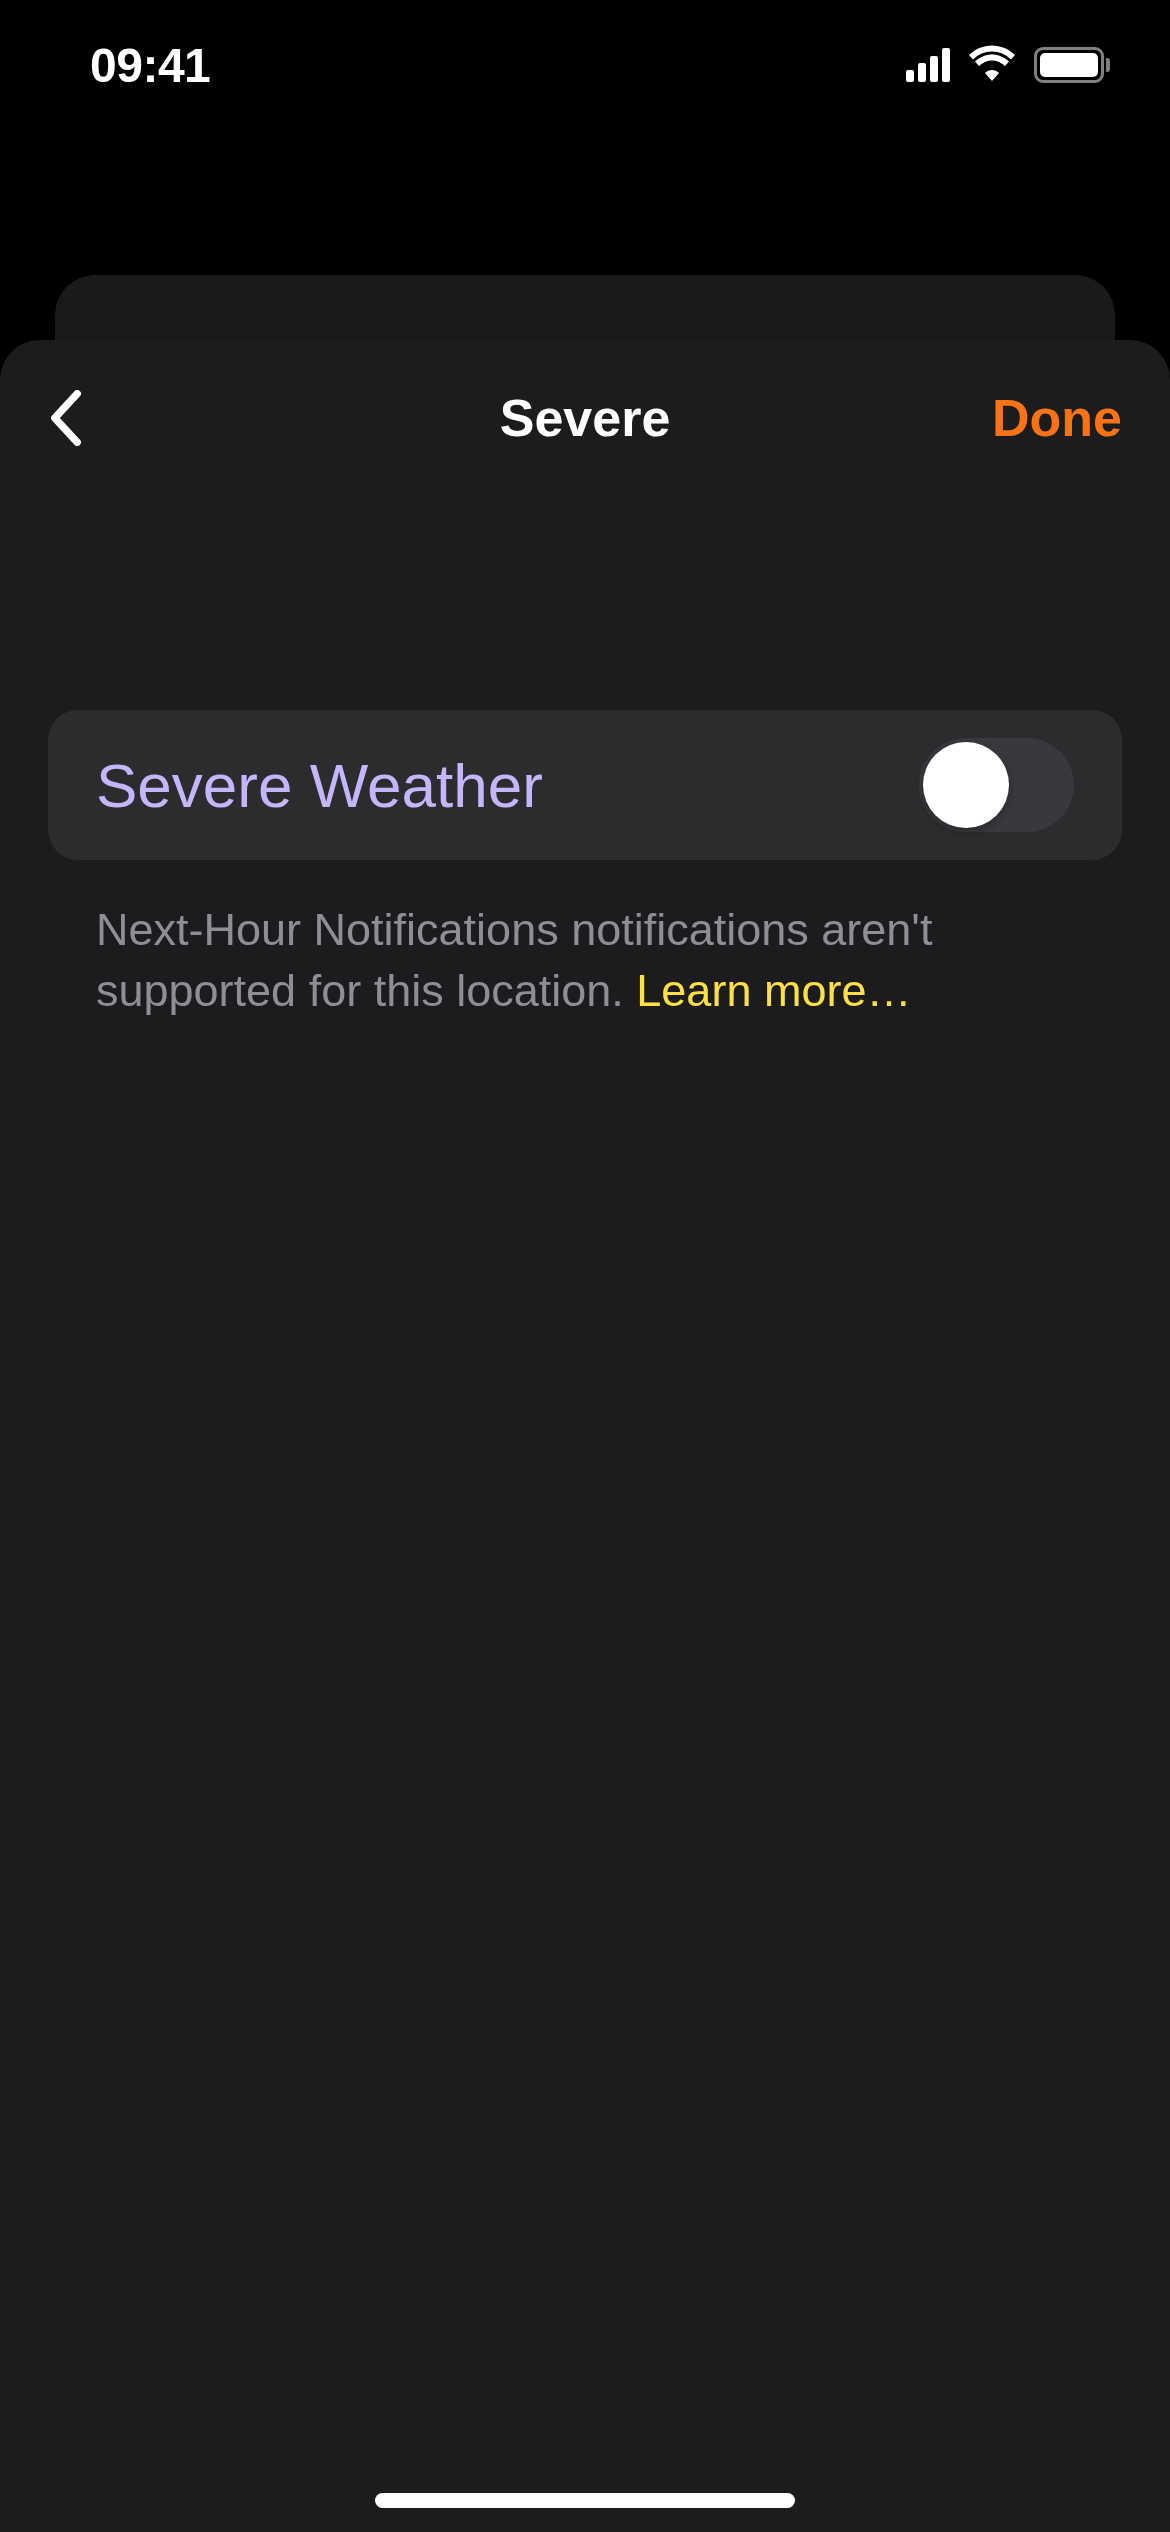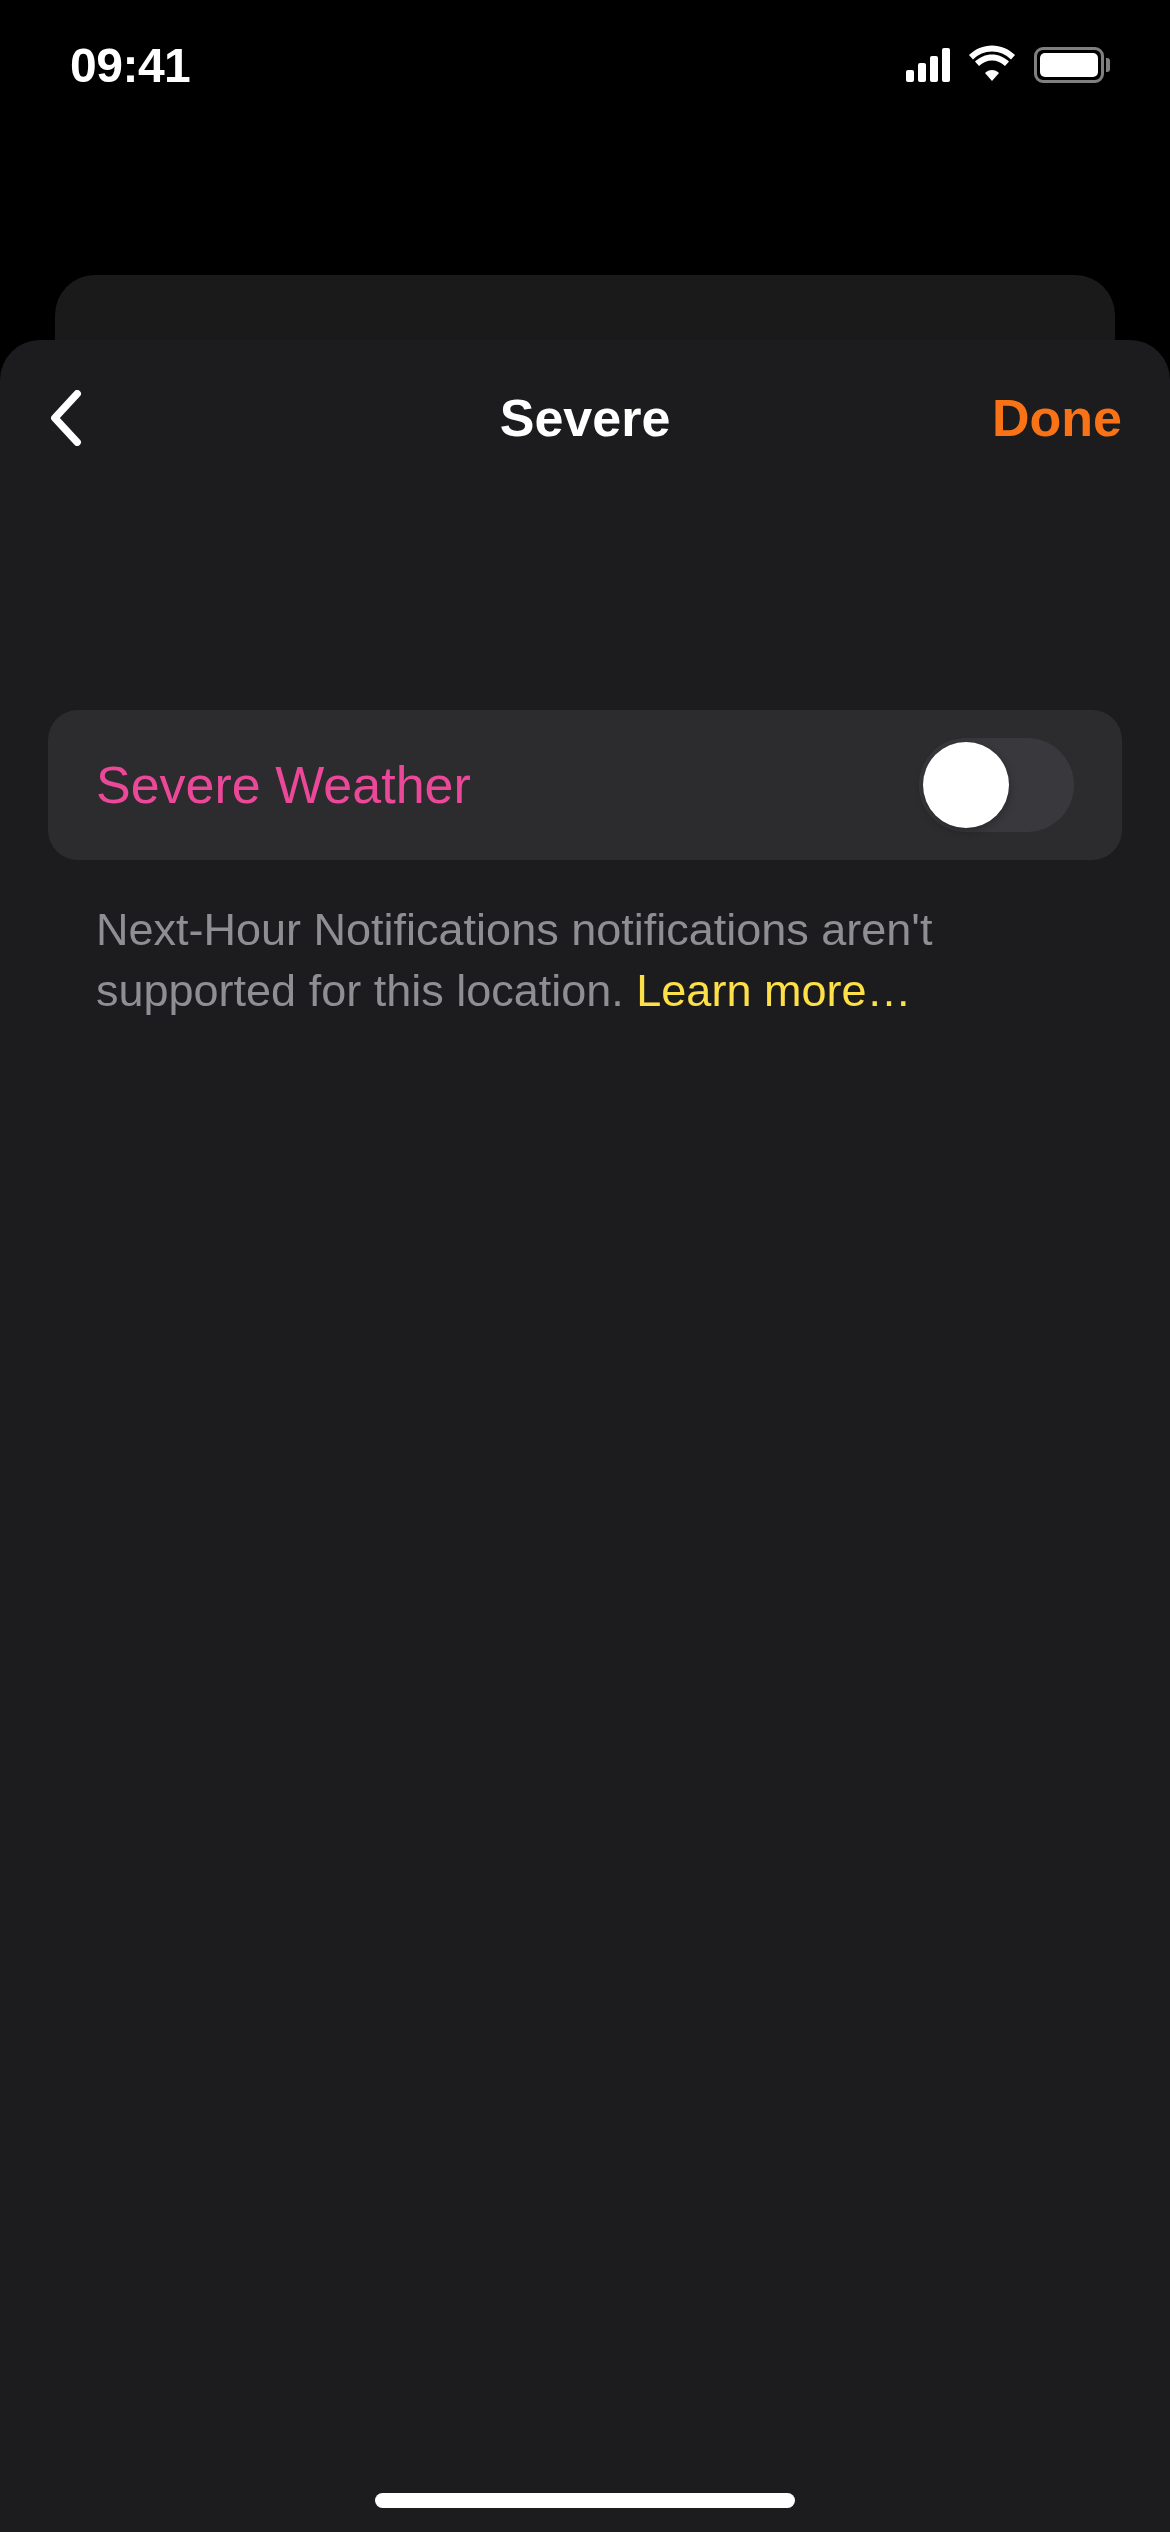--- a/index.html
+++ b/index.html
@@ -18,21 +18,21 @@
       overflow: hidden;
       position: relative;
     }
     
     
     .status-bar {
       height: 130px;
       display: flex;
       justify-content: space-between;
       align-items: center;
-      padding: 0 60px 0 70px;
+      padding: 0 60px 0 90px;
       position: relative;
       z-index: 10;
     }
     
     .status-time {
       font-size: 48px;
       font-weight: 600;
       letter-spacing: -0.5px;
     }
     
@@ -171,23 +171,23 @@
       background: #2c2c2e;
       border-radius: 30px;
       height: 150px;
       display: flex;
       align-items: center;
       justify-content: space-between;
       padding: 0 48px;
     }
     
     .setting-label {
-      font-size: 52px;
+      font-size: 62px;
       font-weight: 400;
-      color: #ec4899;
+      color: #c4b5fd;
     }
     
     
     .toggle {
       width: 155px;
       height: 94px;
       background: #39393d;
       border-radius: 47px;
       position: relative;
       cursor: pointer;

